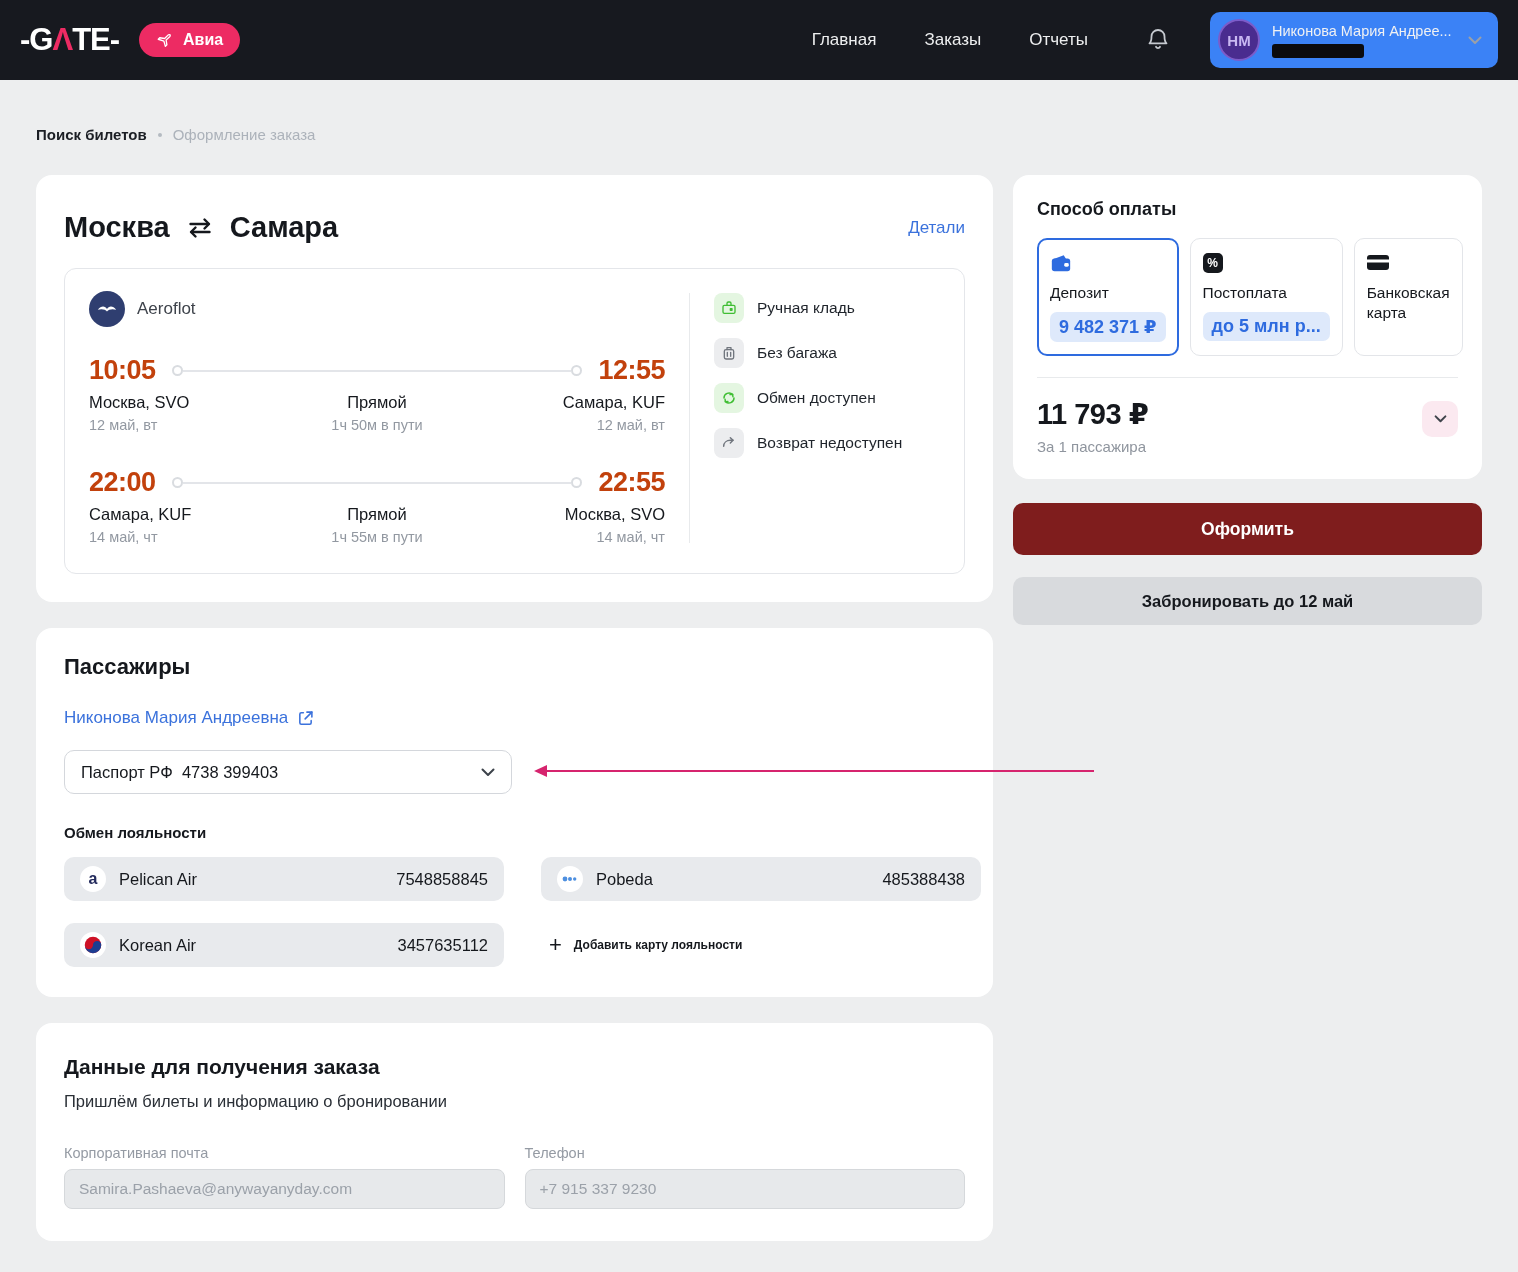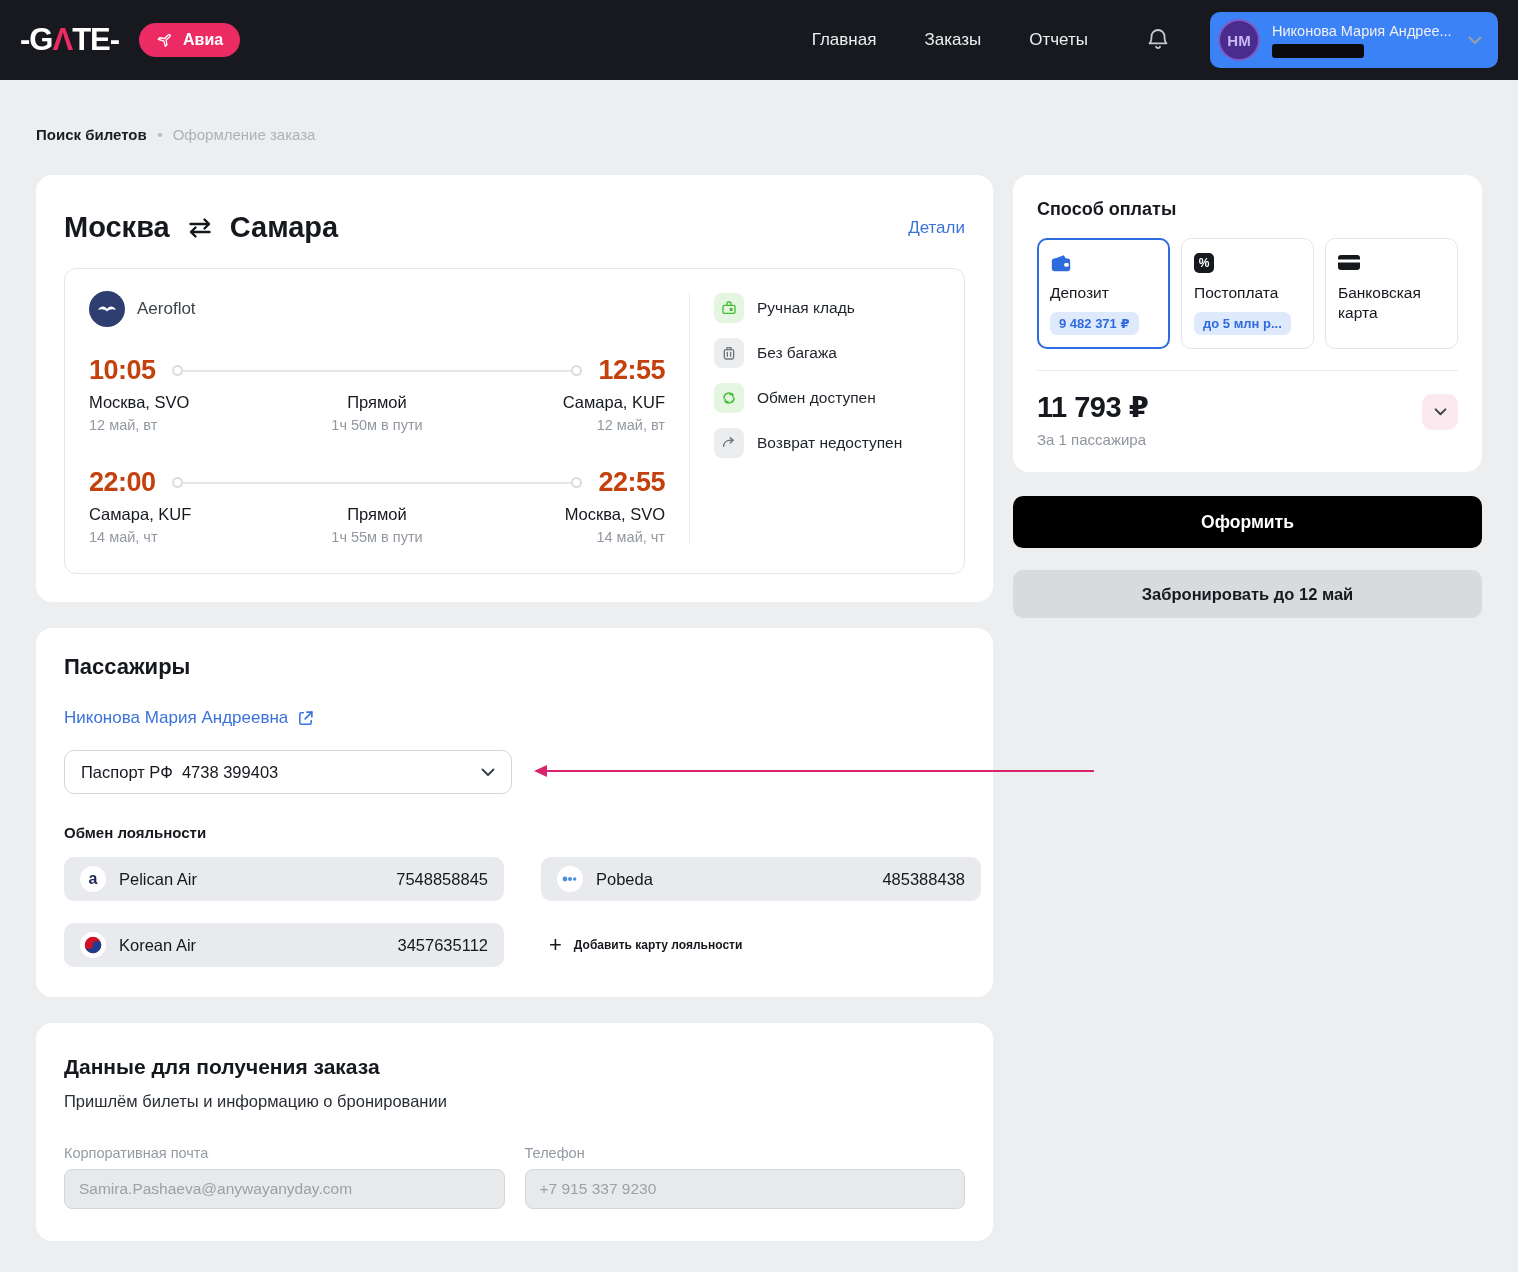--- a/index.html
+++ b/index.html
@@ -83,29 +83,29 @@
   .pay-card { padding:24px; }
   .pay-title { font-size:18px; font-weight:700; }
   .methods { display:flex; gap:11px; margin-top:18px; }
   .method {
     flex:1; border:1px solid #E3E5E9; border-radius:10px; padding:13px 12px;
     min-height:97px; cursor:pointer;
   }
   .method.selected { border:2px solid #2E6BDF; padding:12px 11px; }
   .m-icon-row { height:22px; display:flex; align-items:center; }
   .m-label { margin-top:9px; font-size:15.5px; font-weight:500; color:#15181D; line-height:1.3; }
-  .m-badge { display:inline-block; margin-top:9px; background:#DEE9FB; color:#2E6BDF; font-size:13px; font-weight:700; padding:4px 9px; border-radius:7px; white-space:nowrap; }
+  .m-badge { display:inline-block; margin-top:9px; background:#DEE9FB; color:#2E6BDF; font-size:18px; font-weight:700; padding:4px 9px; border-radius:7px; white-space:nowrap; }
   .pct-icon { width:20px; height:20px; background:#15181D; border-radius:5px; color:#fff; font-size:12px; font-weight:700; display:flex; align-items:center; justify-content:center; }
   .pay-divider { height:1px; background:#E8EAEC; margin:21px 0 19px 0; }
   .price-row { display:flex; justify-content:space-between; align-items:flex-start; }
   .price-value { font-size:29px; font-weight:800; letter-spacing:-0.5px; }
   .price-note { margin-top:7px; font-size:15px; color:#8F959E; }
   .price-expander { width:36px; height:36px; border-radius:10px; background:#FBE9F0; border:none; display:flex; align-items:center; justify-content:center; color:#3E434A; cursor:pointer; margin-top:4px; }
   .btn { width:100%; border:none; border-radius:10px; font-family:inherit; cursor:pointer; display:flex; align-items:center; justify-content:center; }
-  .btn-submit { margin-top:24px; height:52px; background:#000000; color:#fff; font-size:17.5px; font-weight:600; }
+  .btn-submit { margin-top:24px; height:52px; background:#7f1d1d; color:#fff; font-size:17.5px; font-weight:600; }
   .btn-hold { margin-top:22px; height:48px; background:#D8DADD; color:#15181D; font-size:16.5px; font-weight:600; }
 
   
   .pass-card { margin-top:26px; padding:26px 28px 30px 28px; position:relative; }
   .pass-title { font-size:22px; font-weight:700; }
   .pass-name-row { margin-top:28px; display:flex; align-items:center; gap:9px; color:#3B72DC; font-size:17px; font-weight:500; cursor:pointer; width:fit-content; }
   .doc-row { margin-top:22px; position:relative; }
   .doc-select {
     width:448px; height:44px; border:1px solid #D4D7DC; border-radius:10px;
     display:flex; align-items:center; padding:0 16px; font-size:16.5px; color:#15181D;

